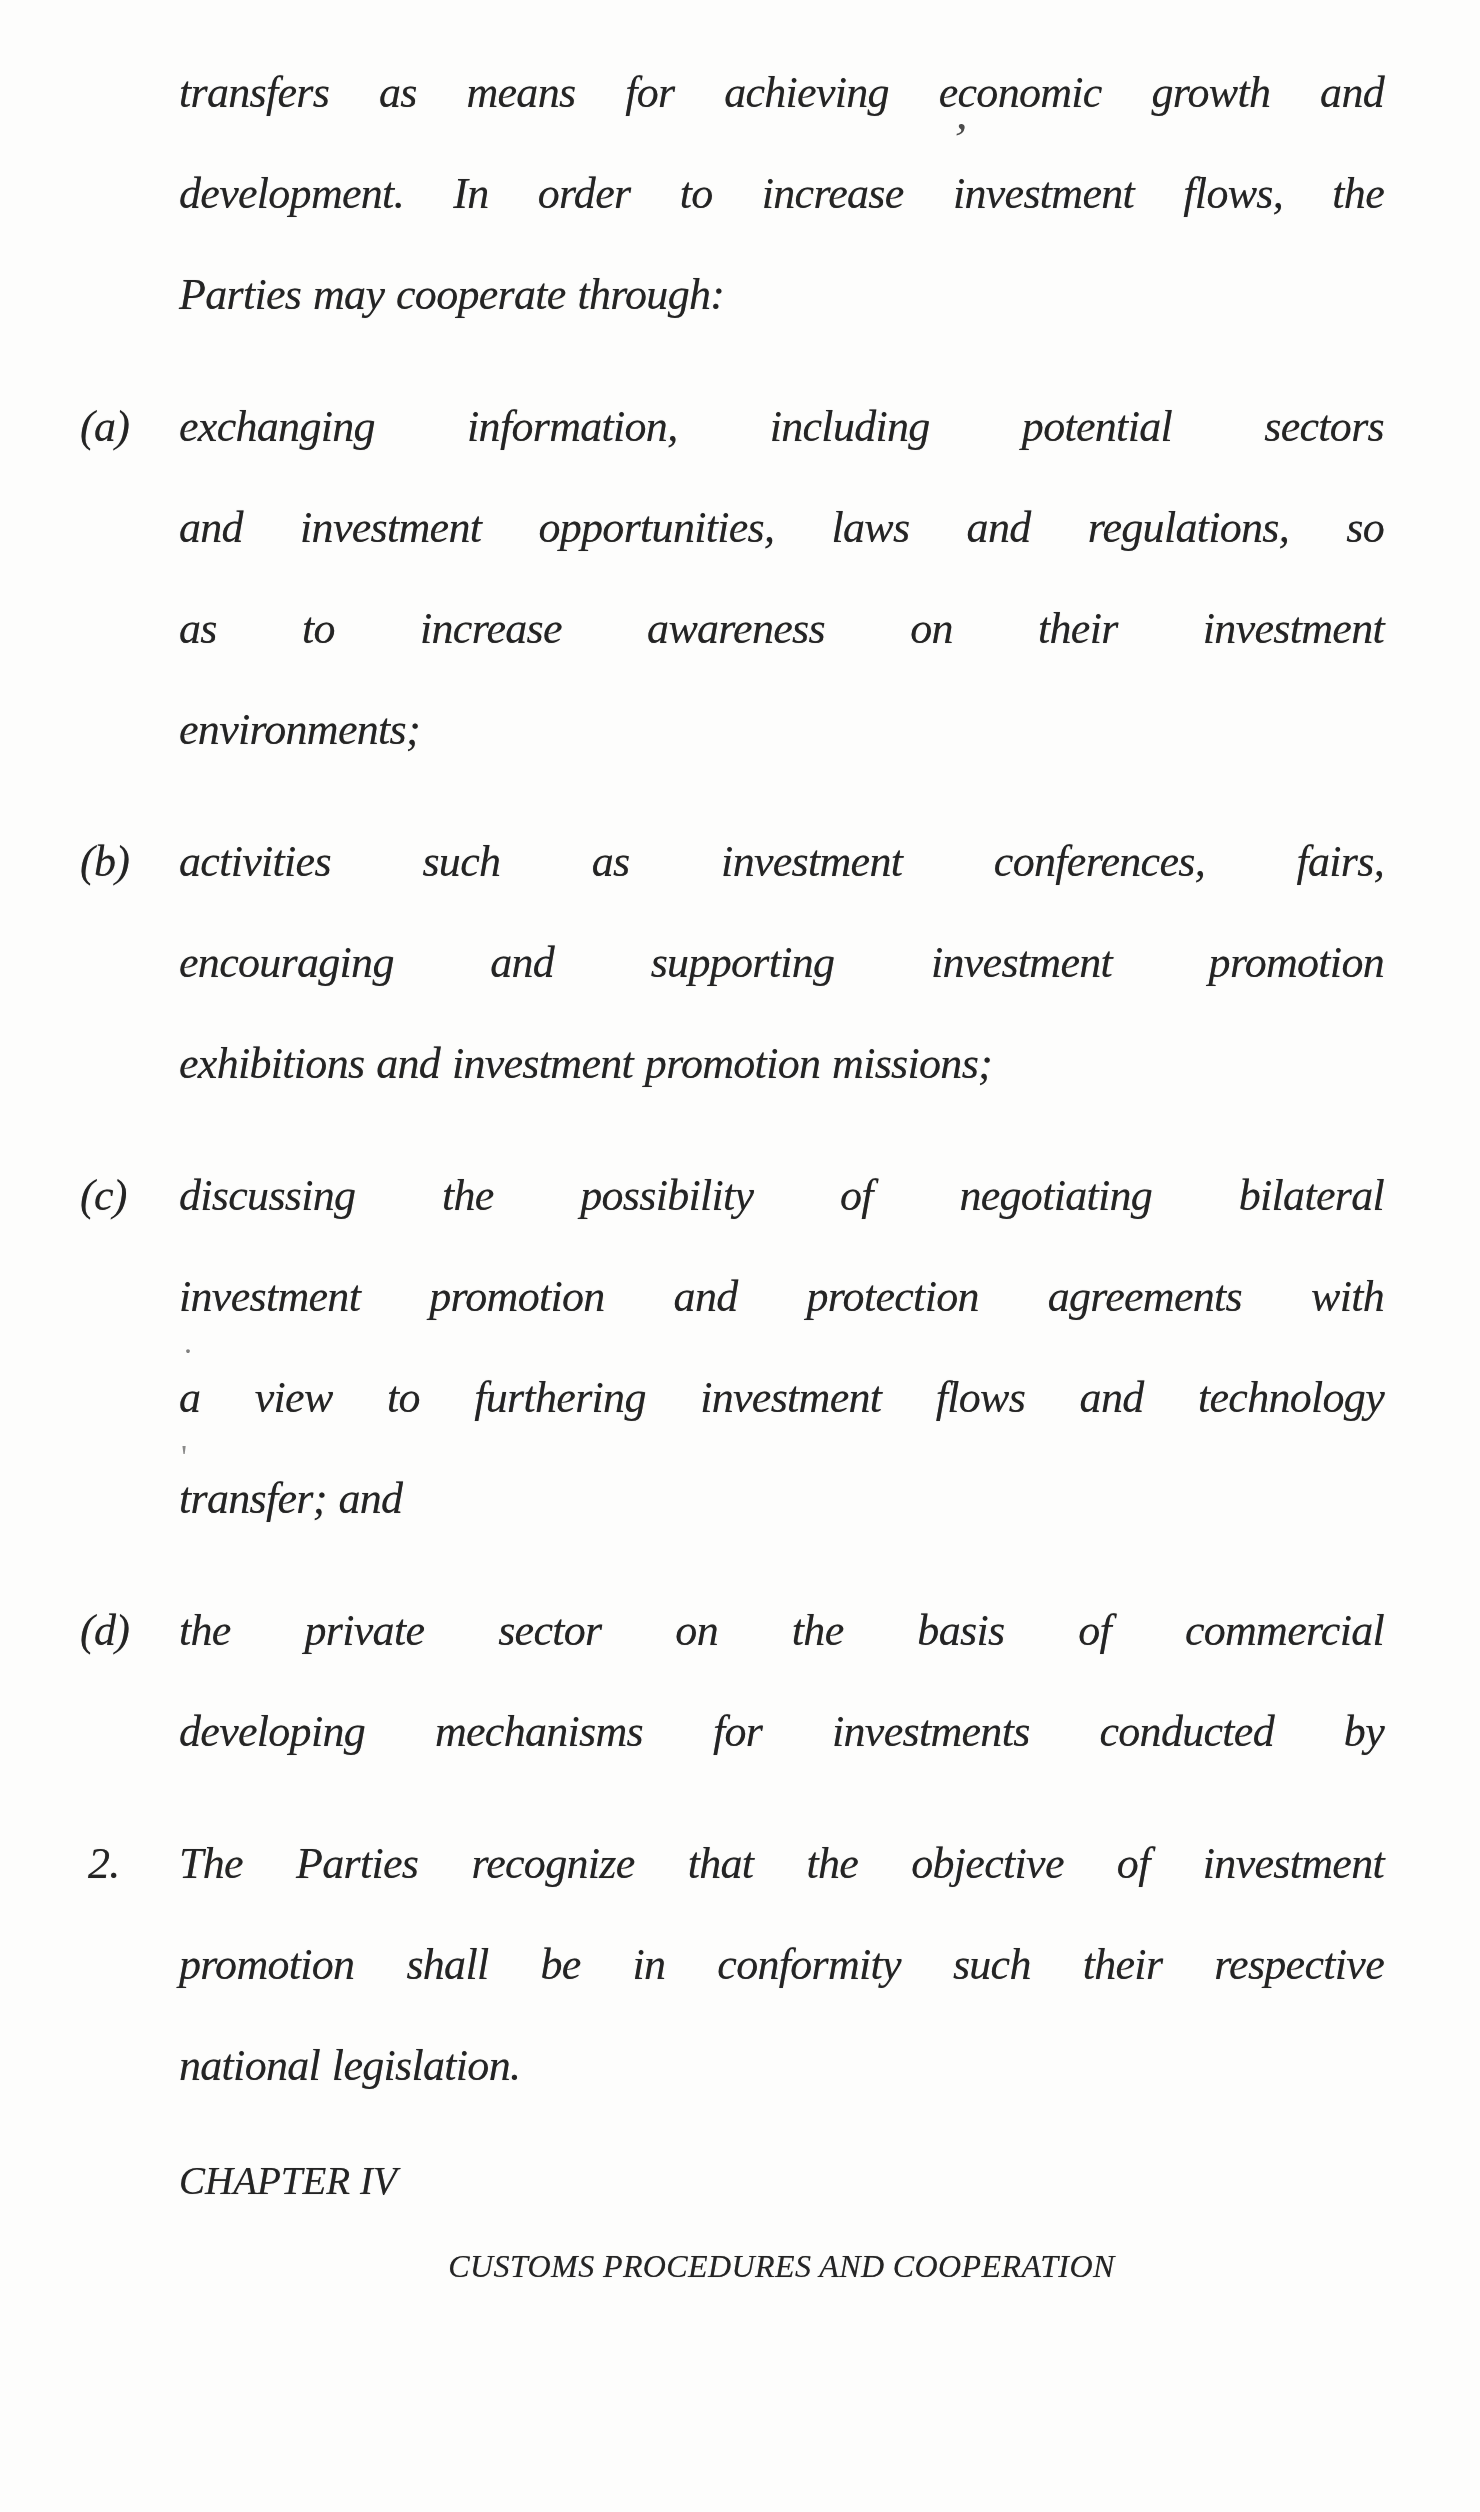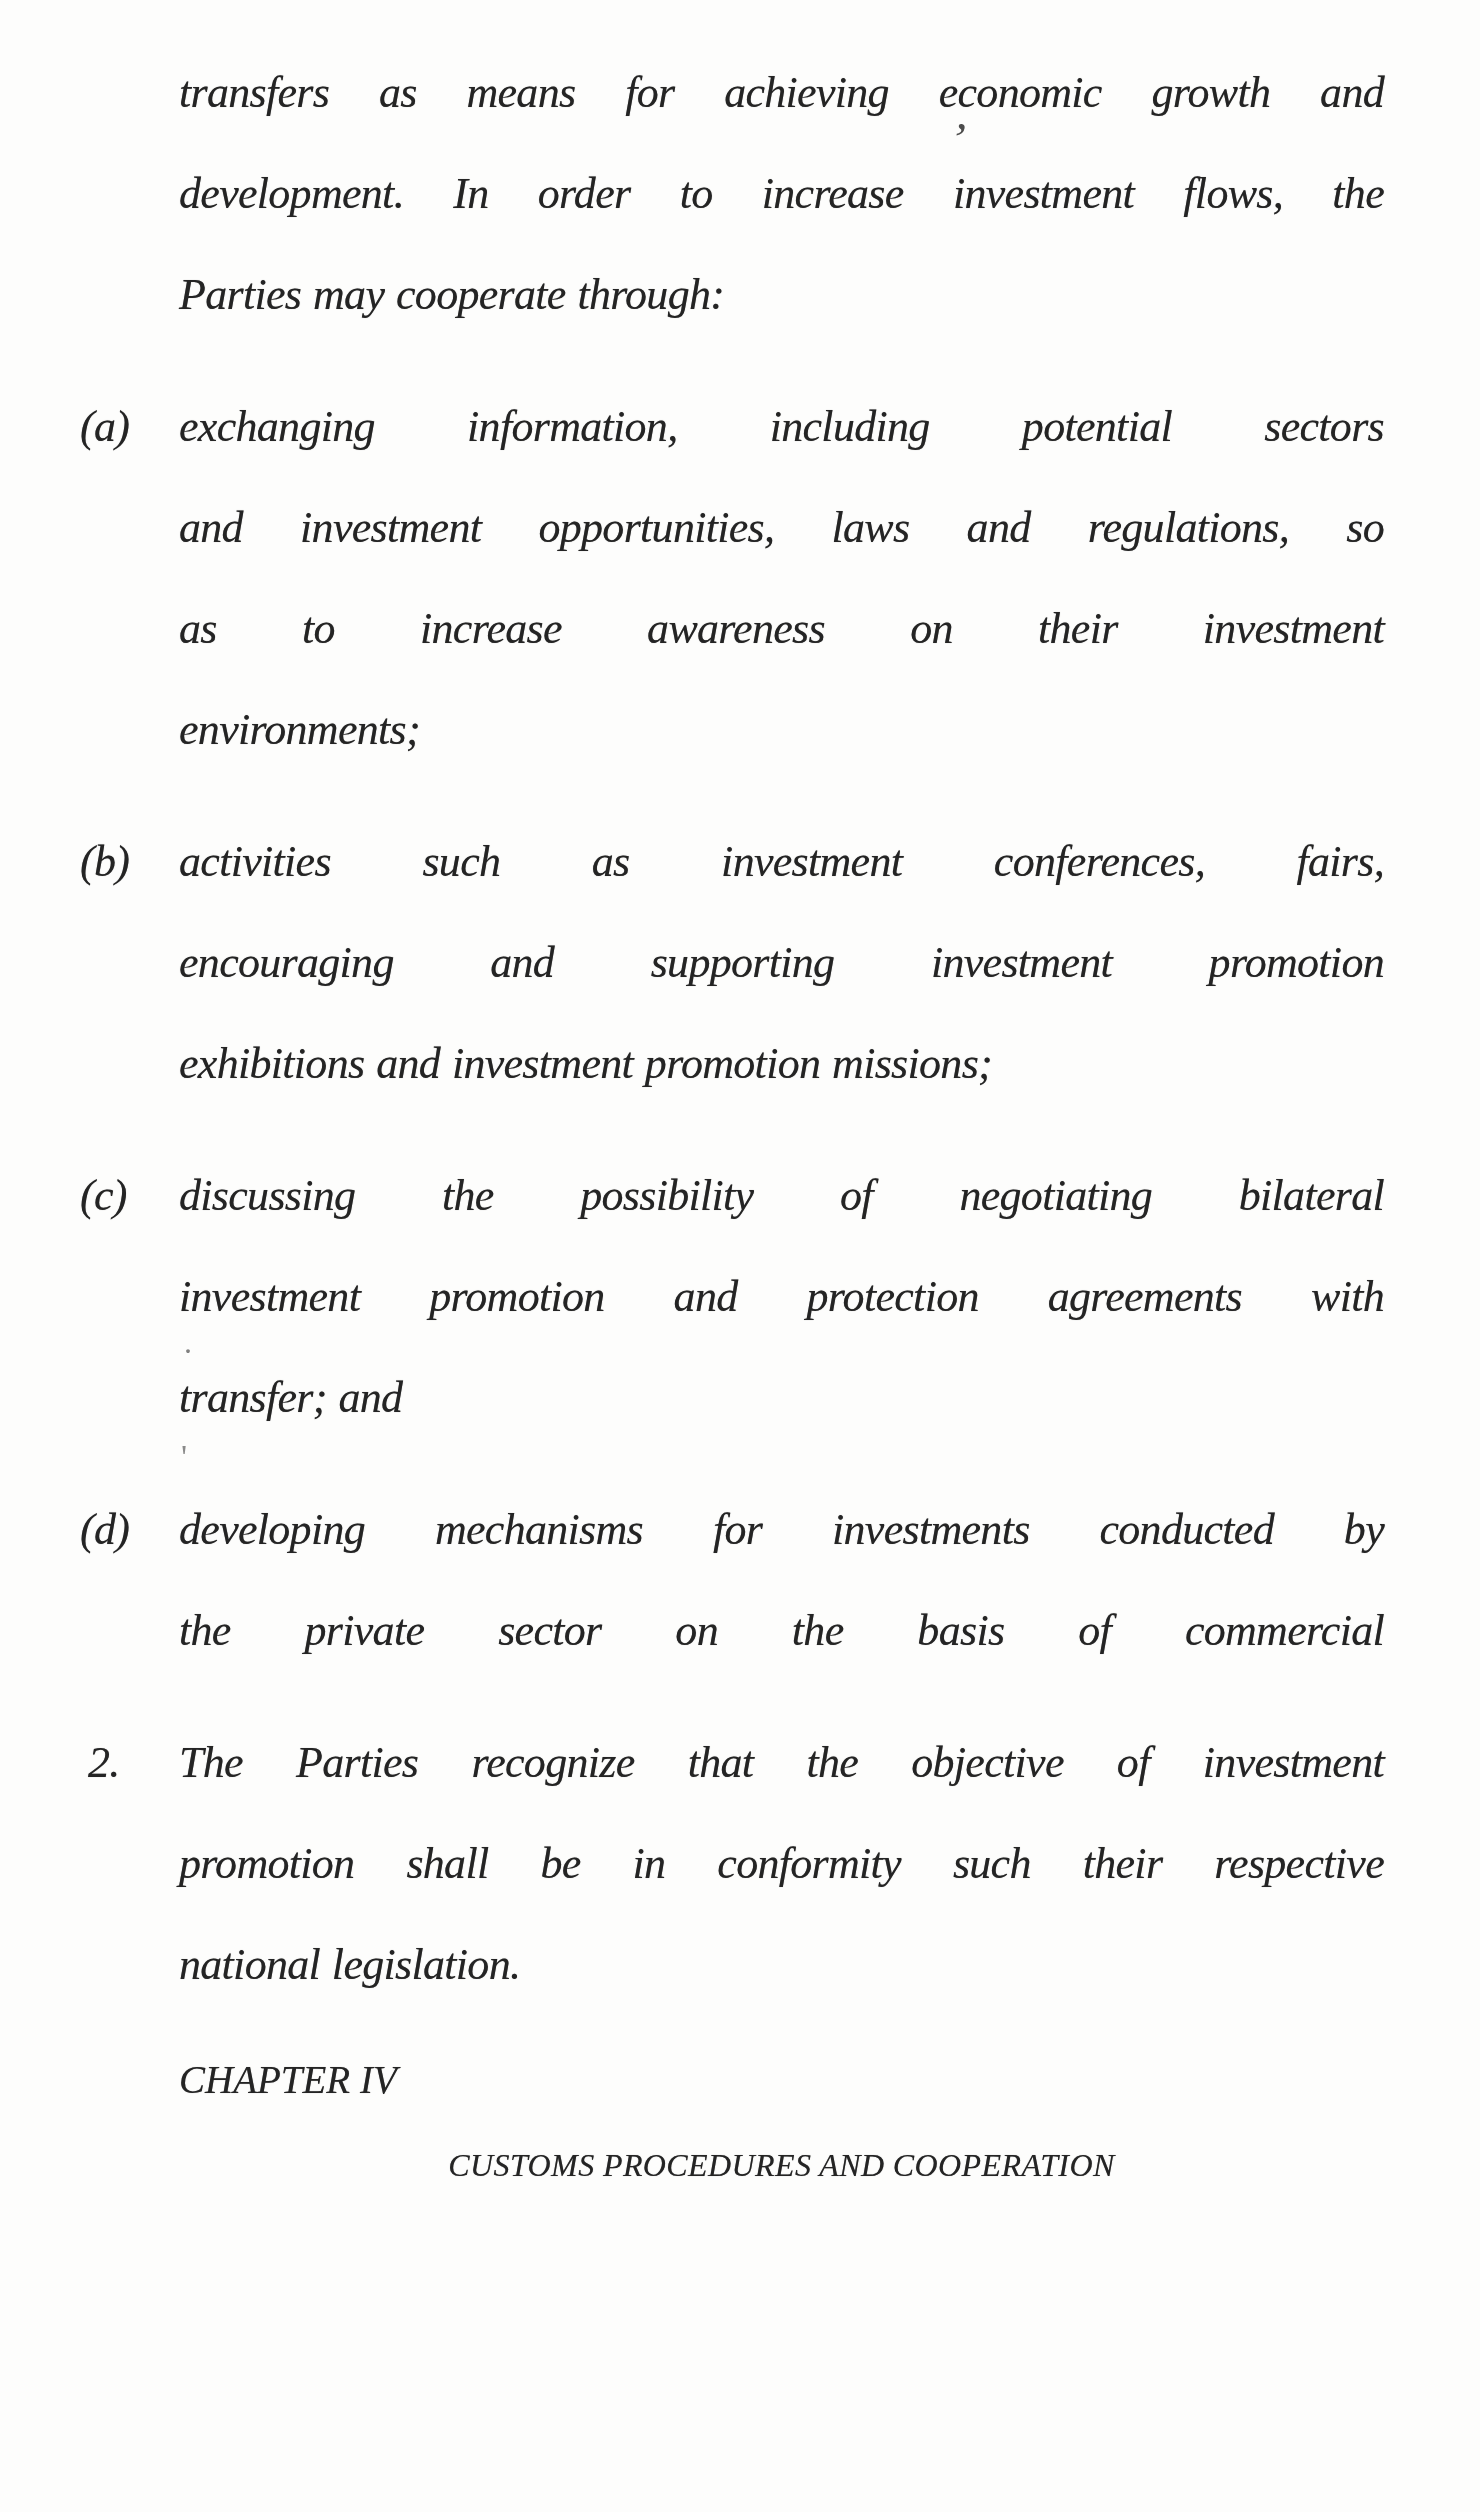--- a/index.html
+++ b/index.html
@@ -97,27 +97,28 @@
       <span class="label">(b)</span>
       <span class="line j">activities such as investment conferences, fairs,</span>
       <span class="line j">encouraging and supporting investment promotion</span>
       <span class="line">exhibitions and investment promotion missions;</span>
     </div>
 
     <div class="item">
       <span class="label">(c)</span>
       <span class="line j">discussing the possibility of negotiating bilateral</span>
       <span class="line j">investment promotion and protection agreements with</span>
+      <span class="line j">a view to furthering investment flows and technology</span>
       <span class="line">transfer; and</span>
     </div>
 
     <div class="item">
       <span class="label">(d)</span>
+      <span class="line j">the private sector on the basis of commercial</span>
       <span class="line j">developing mechanisms for investments conducted by</span>
-      <span class="line j">the private sector on the basis of commercial</span>
     </div>
 
     <div class="item clause">
       <span class="label">2.</span>
       <span class="line j">The Parties recognize that the objective of investment</span>
       <span class="line j">promotion shall be in conformity such their respective</span>
       <span class="line">national legislation.</span>
     </div>
 
     <h2 class="chapter-heading">CHAPTER IV</h2>

